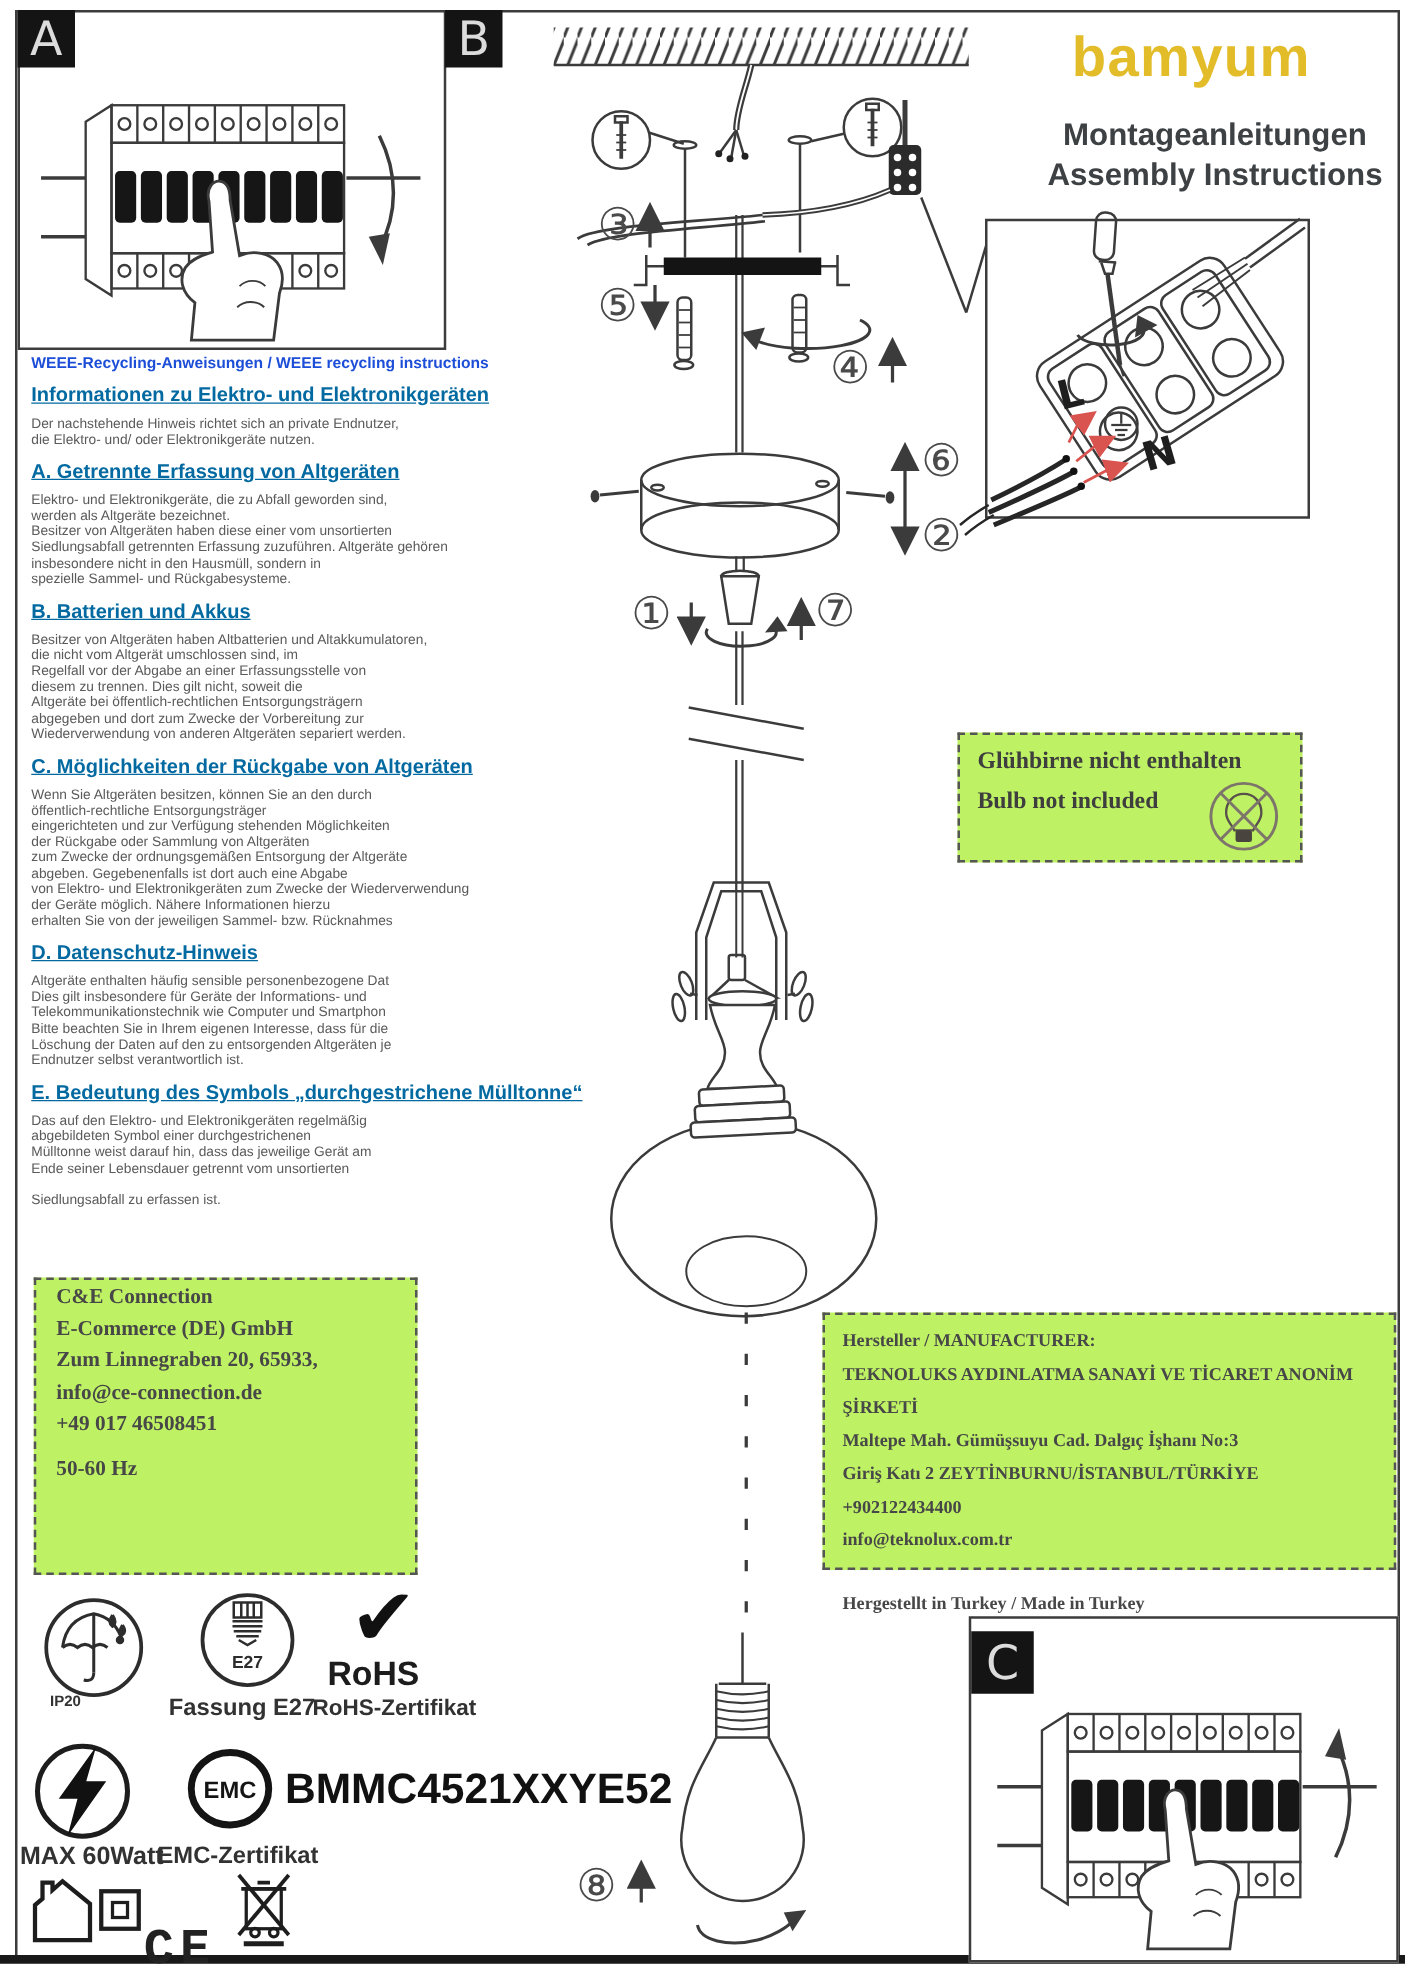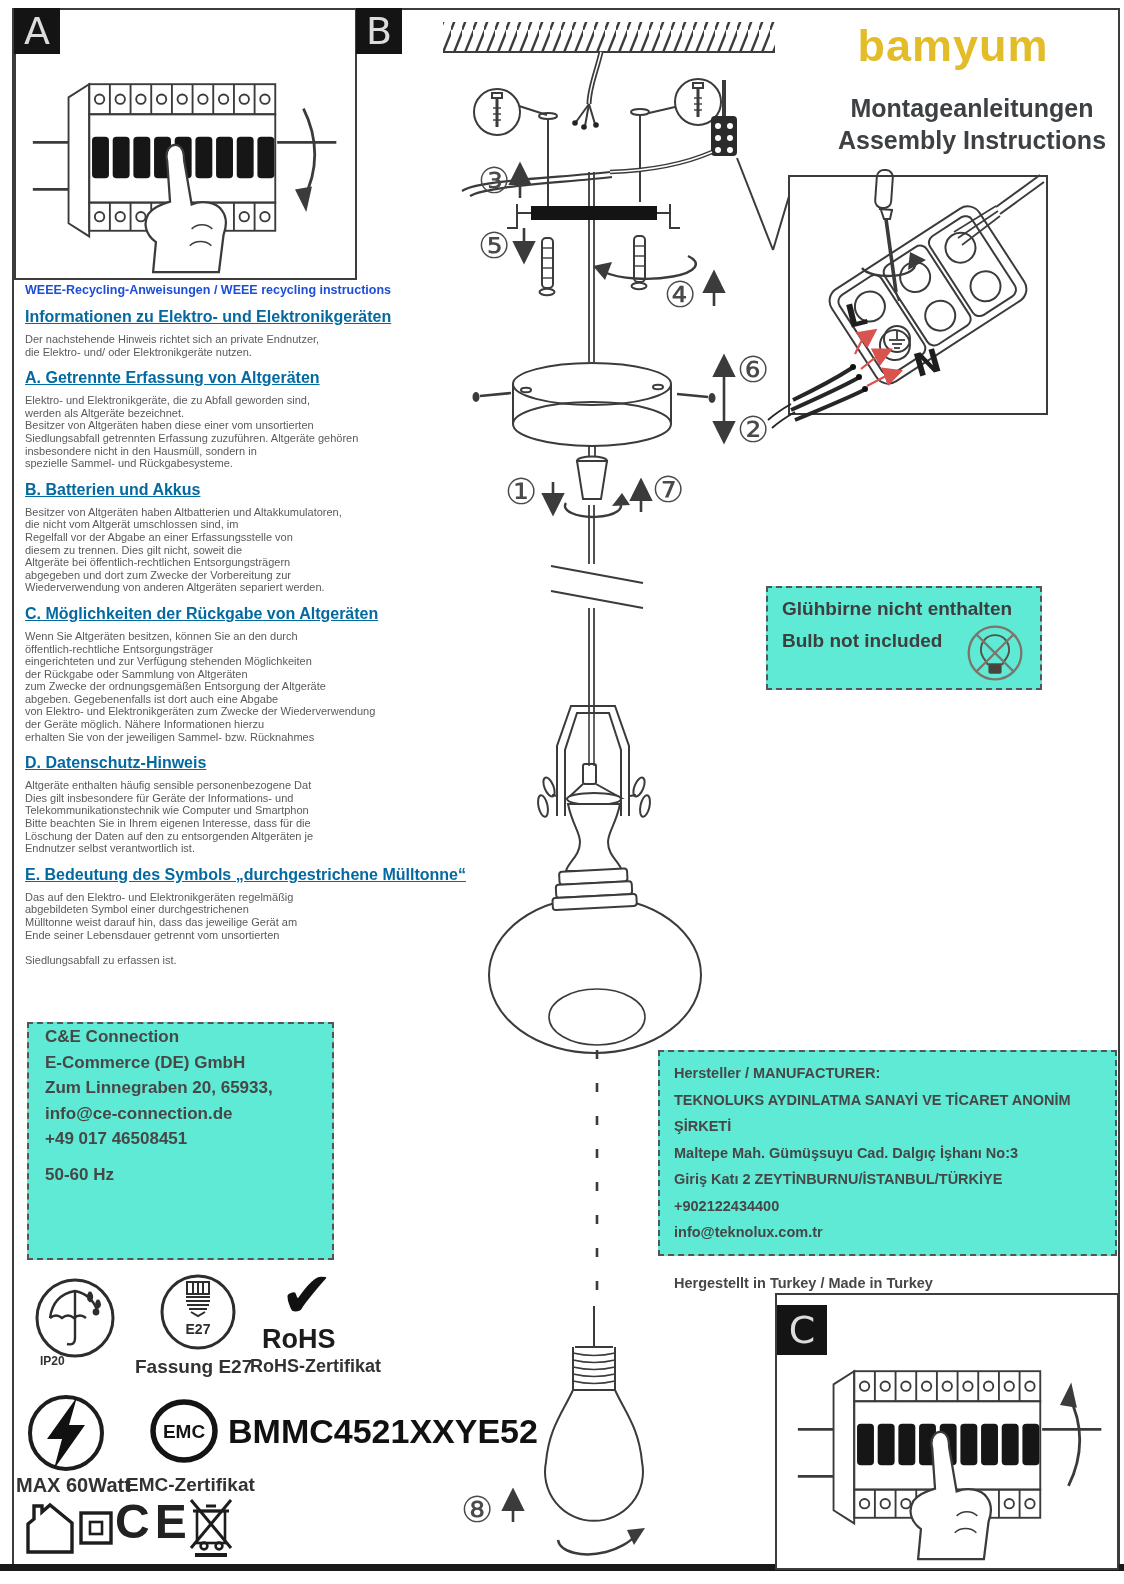--- a/index.html
+++ b/index.html
@@ -22,35 +22,35 @@
   
   #brand{left:838px;top:20px;width:230px;text-align:center;font-size:45px;font-weight:800;
          letter-spacing:1px;color:#e3bc29;}
   #titles{left:820px;top:92px;width:282px;text-align:center;font-size:25px;font-weight:700;
           color:#3d4144;line-height:32px;margin-left:11px;}
   
   .step{font-family:"DejaVu Sans",sans-serif;font-size:36px;color:#4a4a4a;line-height:36px;}
   
   .wire-label{font-family:"DejaVu Sans",sans-serif;font-weight:800;font-size:32px;color:#1e1e1e;}
   
-  .dashed-box{border:2px dashed #555;background:#5eead4;}
+  .dashed-box{border:2px dashed #555;background:#bef264;font-family:Liberation Serif, serif;}
   #bulbnote{left:766px;top:586px;width:272px;height:100px;}
   #bulbnote .t{font-size:19px;font-weight:700;color:#3e3e3e;margin:10px 0 0 14px;}
   #rsp-box{left:27px;top:1022px;width:303px;height:234px;}
   #rsp-box .line{font-size:17px;font-weight:600;color:#474747;margin:0 0 0 16px;line-height:25.5px;}
   #rsp-box .first{margin-top:12px;font-weight:700;}
   #rsp-box .gap{margin-top:10px;}
   #mfr-box{left:658px;top:1050px;width:455px;height:202px;}
   #mfr-box .line{font-size:14.5px;font-weight:700;color:#474747;margin:0 0 0 14px;line-height:26.5px;}
   #mfr-box .first{margin-top:8px;}
   #mfr-box .made{margin-top:24px;}
   
   .cert-label{font-weight:800;color:#323232;}
   #model-code{left:228px;top:1412px;font-size:34px;font-weight:800;color:#111;letter-spacing:0px;}
-  #ce-mark{left:115px;top:1494px;font-size:48px;font-weight:700;color:#222;letter-spacing:5px;}
+  #ce-mark{left:115px;top:1538px;font-size:40px;font-weight:700;color:#222;letter-spacing:5px;font-family:Liberation Mono, monospace;}
   #rohs-word{left:262px;top:1324px;font-size:27px;font-weight:800;color:#1c1c1c;}
   #rohs-check{left:280px;top:1258px;font-size:64px;color:#111;font-family:"DejaVu Sans",sans-serif;}
   svg{display:block;}
   #art{left:0;top:0;pointer-events:none;}
 </style>
 </head>
 <body>
 
 <div id="page">
 

